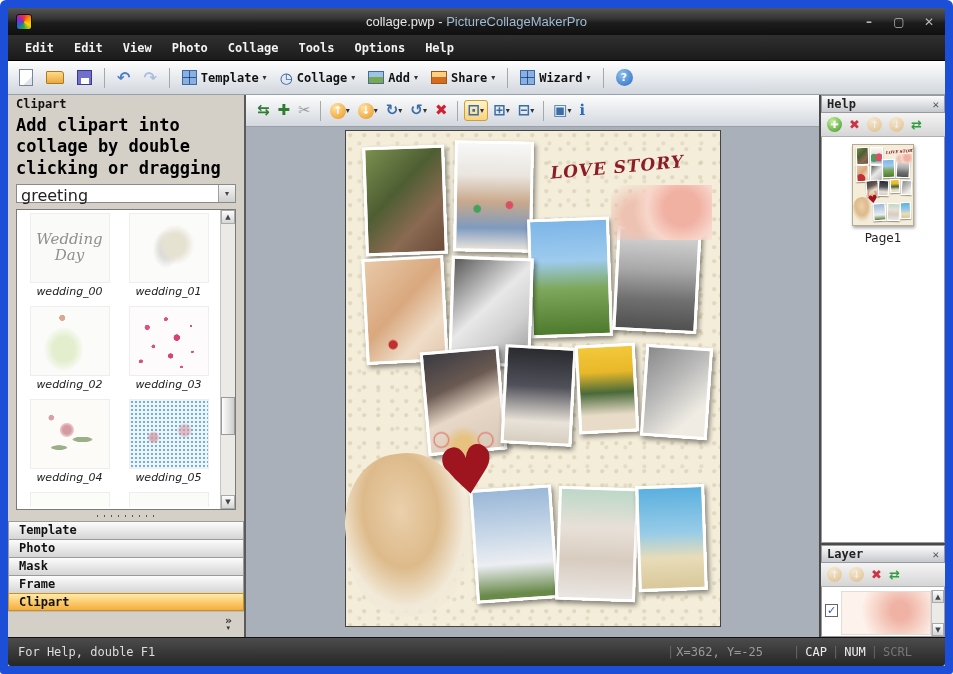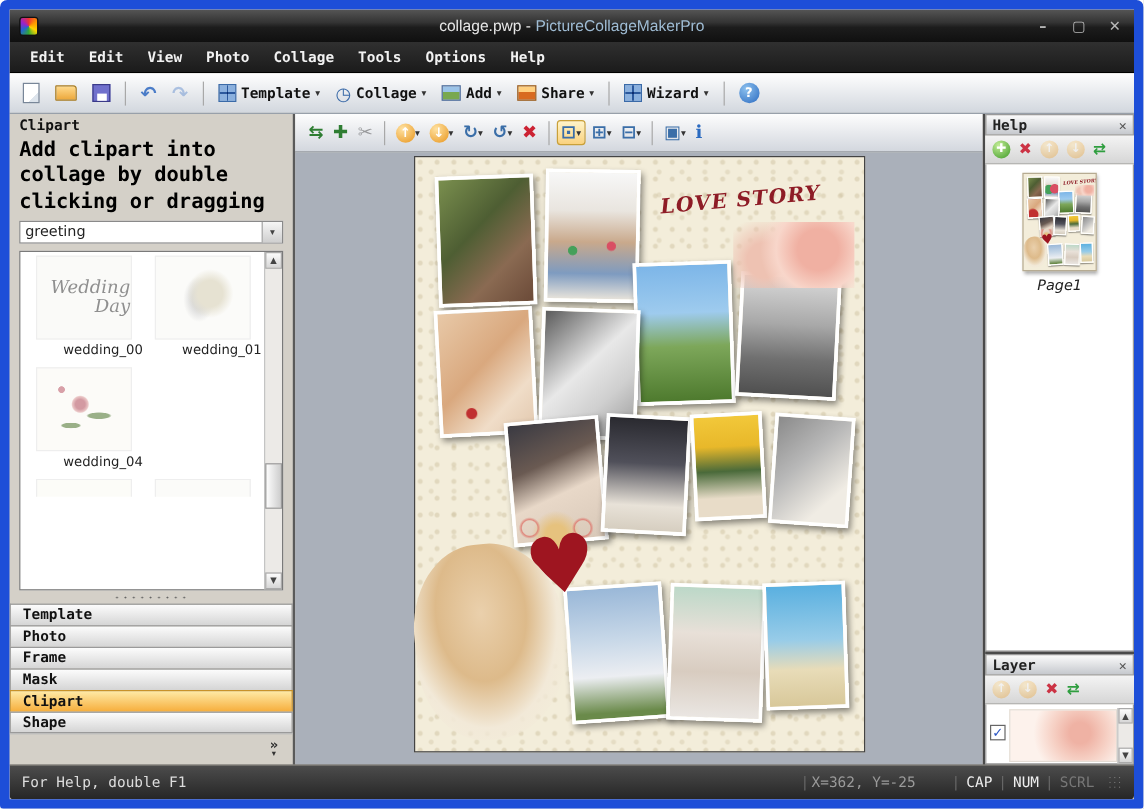--- a/index.html
+++ b/index.html
@@ -50,29 +50,29 @@
   
   .main { flex:1; display:flex; min-height:0; }
 
   
   .left { width:238px; flex:none; background:#d4d0c8; border-right:2px solid #5a5a5a; display:flex; flex-direction:column; }
   .ptitle { height:18px; flex:none; padding:2px 8px 0; font-family:"DejaVu Sans Mono", monospace;
     font-weight:bold; font-size:12px; color:#111; }
   .hint { padding:2px 8px 0; font-family:"DejaVu Sans Mono", monospace; font-weight:bold; font-size:17px;
     line-height:1.25; color:#000; }
   .combo { margin:5px 8px 0; height:19px; background:#fff; border:1px solid #8a8a8a; display:flex; }
-  .combo .val { flex:1; font-size:12px; padding:1px 4px; color:#222; }
+  .combo .val { flex:1; font-size:16px; padding:1px 4px; color:#222; }
   .combo .cbtn { width:17px; background:linear-gradient(#f6f6f6,#cfcfcf); border-left:1px solid #a0a0a0;
     text-align:center; font-size:8px; color:#444; line-height:17px; }
   .cliplist { margin:6px 8px 0; flex:1; min-height:0; background:#fff; border:1px solid #7a7a7a; display:flex; }
   .cgrid { flex:1; overflow:hidden; padding:3px 0 0 3px; }
   .crow { display:flex; }
-  .ccell { width:99px; height:93px; text-align:right; }
+  .ccell { width:99px; height:93px; text-align:center; }
   .cthumb { width:80px; height:70px; margin:0 auto; background:#fafaf8; border:1px solid #eee; position:relative; overflow:hidden; }
-  .clabel { font-size:11px; color:#222; margin-top:2px; }
+  .clabel { font-size:11px; color:#222; margin-top:2px;font-style:italic; }
   .t-w00 { display:flex; flex-direction:column; justify-content:center; }
   .t-w00 span { font-family:"DejaVu Serif", serif; font-style:italic; color:#8f8f8f; font-size:15px; line-height:1.05; }
   .t-w01 { background:radial-gradient(ellipse 38% 46% at 58% 45%, #e6e2d2 35%, rgba(230,226,210,0) 65%),
            radial-gradient(ellipse 24% 40% at 46% 52%, #d9d9d9 30%, rgba(217,217,217,0) 70%), #fbfbf9; }
   .t-w02 { background:radial-gradient(circle 5px at 40% 16%, #d8a890 55%, rgba(216,168,144,0) 65%),
            radial-gradient(ellipse 34% 44% at 42% 62%, #e2eecd 40%, #f3f7ea 65%, rgba(243,247,234,0) 75%), #fbfbf9; }
   .t-w03 { background:
       radial-gradient(circle 4px at 22% 30%, #e0517c 60%, rgba(224,81,124,0) 70%),
       radial-gradient(circle 3px at 46% 18%, #e0517c 60%, rgba(224,81,124,0) 70%),
       radial-gradient(circle 5px at 60% 45%, #d84370 60%, rgba(216,67,112,0) 70%),
@@ -160,21 +160,21 @@
   .rhd .x { font-size:11px; color:#555; font-weight:bold; }
   .rtb { height:24px; flex:none; display:flex; align-items:center; gap:7px; padding:0 6px;
     background:linear-gradient(#f4f4f4,#d6d6d6); border-bottom:1px solid #b0b0b0; }
   .rtb .circle { width:15px; height:15px; line-height:15px; font-size:10px; }
   .x-red { color:#cc3344; font-weight:bold; font-size:13px; }
   .refresh { color:#2f9e3f; font-weight:bold; font-size:13px; }
   .rbody { flex:1; min-height:0; background:#fff; border:1px solid #9a9a9a; border-top:none;
     display:flex; flex-direction:column; align-items:center; padding-top:7px; }
   .page-thumb { width:62px; height:82px; position:relative; overflow:hidden; background-color:#f3edda;
     border:1px solid #b6ab92; box-shadow:1px 2px 3px rgba(0,0,0,.35); }
-  .pglabel { font-size:12px; color:#222; margin-top:5px;font-style:italic; }
+  .pglabel { font-size:12px; color:#222; margin-top:5px; }
   .layer-list { flex:1; min-height:0; background:#fff; border:1px solid #9a9a9a; border-top:none;
     display:flex; padding:3px 0 0 2px; }
   .checkbox { width:13px; height:13px; flex:none; background:#fff; border:1px solid #666; margin:14px 3px 0 1px;
     color:#2b56c4; font-size:11px; line-height:11px; text-align:center; font-weight:bold; }
   .rose-thumb { flex:1; height:44px; margin-top:1px; border:1px solid #e4dcd4;
     background:radial-gradient(circle at 66% 45%, #efb2a4 14%, #f6d0c4 36%, #fdf2ec 62%), #fdfaf7; }
   .lscroll { width:13px; flex:none; display:flex; flex-direction:column; justify-content:space-between;
     background:#eceae7; border-left:1px solid #c4c4c4; }
   .lscroll .varrow { height:13px; }
 
@@ -284,22 +284,36 @@
               </div>
               <div class="clabel">wedding_00</div>
             </div>
             <div class="ccell">
               <div class="cthumb t-w01"></div>
               <div class="clabel">wedding_01</div>
             </div>
           </div>
           <div class="crow">
             <div class="ccell">
+              <div class="cthumb t-w02"></div>
+              <div class="clabel">wedding_02</div>
+            </div>
+            <div class="ccell">
+              <div class="cthumb t-w03"></div>
+              <div class="clabel">wedding_03</div>
+            </div>
+          </div>
+          <div class="crow">
+            <div class="ccell">
               <div class="cthumb t-w04"></div>
               <div class="clabel">wedding_04</div>
+            </div>
+            <div class="ccell">
+              <div class="cthumb t-w05"></div>
+              <div class="clabel">wedding_05</div>
             </div>
           </div>
           <div class="crow partial">
             <div class="ccell">
                 <div class="cthumb t-sun"></div>
               </div>
             <div class="ccell">
                 <div class="cthumb t-misc"></div>
               </div>
           </div>
@@ -311,24 +325,23 @@
             </div>
           <div class="varrow">▼</div>
         </div>
       </div>
       <div class="splitter">
           <div class="dots"></div>
         </div>
       <div class="tabs">
         <div class="tab">Template</div>
         <div class="tab">Photo</div>
+        <div class="tab">Mask</div>
         <div class="tab">Frame</div>
-        <div class="tab">Mask</div>
         <div class="tab active">Clipart</div>
-        <div class="tab">Shape</div>
       </div>
       <div class="tabs-footer">
         <span class="chev">»</span>
         <span class="chevd">▾</span>
       </div>
     </div>
 
     <div class="center">
       <div class="etoolbar">
         <span class="ebtn">

